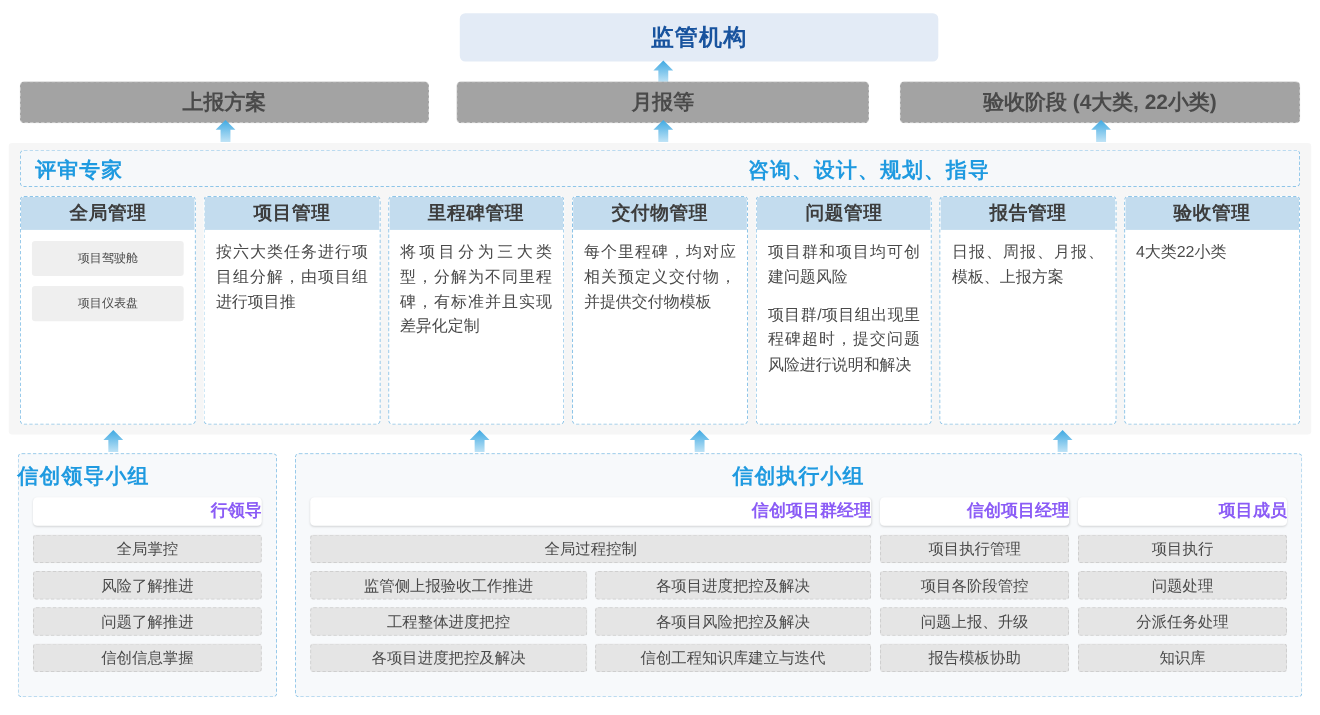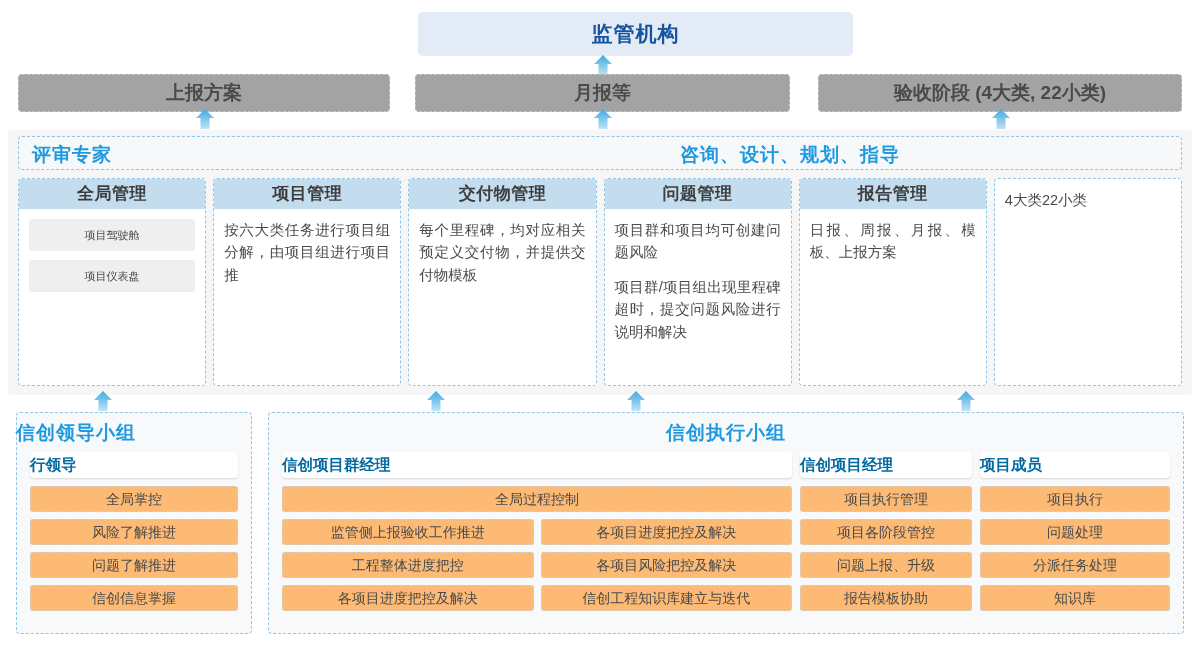--- a/index.html
+++ b/index.html
@@ -99,27 +99,27 @@
   .bgroup.right{left:268px;top:412px;width:916px;height:222px;}
 
   .grp-title{
     position:absolute;font-size:19px;font-weight:bold;color:#1f9ae0;letter-spacing:1px;
   }
   .grp-title.left{left:16px;top:420px;width:236px;text-align:left;}
   .grp-title.right{left:268px;top:420px;width:916px;text-align:center;}
 
   .rolehead{
     background:#ffffff;border-radius:4px;
-    height:26px;line-height:26px;text-align:left;
-    font-size:15.5px;font-weight:bold;color:#0369a1;
+    height:26px;line-height:26px;text-align:right;
+    font-size:15.5px;font-weight:bold;color:#8b5cf6;
     box-shadow:0 1px 2px rgba(0,0,0,.14);
     margin-bottom:8px;
   }
   .cell{
-    border:1px dashed #cfcfcf;border-radius:3px;background:#fdba74;
+    border:1px dashed #cfcfcf;border-radius:3px;background:#e5e5e5;
     height:26px;line-height:24px;text-align:center;
     font-size:14px;color:#4a4a4a;box-sizing:border-box;
     margin-bottom:7px;
     overflow:hidden;white-space:nowrap;
   }
   .cell:last-child{margin-bottom:0;}
 
   .colbox{position:absolute;}
   .leader-col{left:30px;top:452px;width:208px;}
   .pgm-col{left:282px;top:452px;width:510px;}
@@ -190,20 +190,26 @@
       </div>
     </div>
 
     <div class="col">
       <div class="col-head">项目管理</div>
       <div class="col-body">
         <p>按六大类任务进行项目组分解，由项目组进行项目推</p>
       </div>
     </div>
 
+    <div class="col">
+      <div class="col-head">里程碑管理</div>
+      <div class="col-body">
+        <p>将项目分为三大类型，分解为不同里程碑，有标准并且实现差异化定制</p>
+      </div>
+    </div>
 
     <div class="col">
       <div class="col-head">交付物管理</div>
       <div class="col-body">
         <p>每个里程碑，均对应相关预定义交付物，并提供交付物模板</p>
       </div>
     </div>
 
     <div class="col">
       <div class="col-head">问题管理</div>
@@ -214,20 +220,21 @@
     </div>
 
     <div class="col">
       <div class="col-head">报告管理</div>
       <div class="col-body">
         <p>日报、周报、月报、模板、上报方案</p>
       </div>
     </div>
 
     <div class="col">
+      <div class="col-head">验收管理</div>
       <div class="col-body">
         <p>4大类22小类</p>
       </div>
     </div>
 
   </div>
 
   <div class="arrow" style="left:92px;top:390px;">
     <svg viewBox="0 0 22 22">
         <path d="M11 1 L20 10 L15.5 10 L15.5 21 L6.5 21 L6.5 10 L2 10 Z" fill="url(#ag1)"></path>

